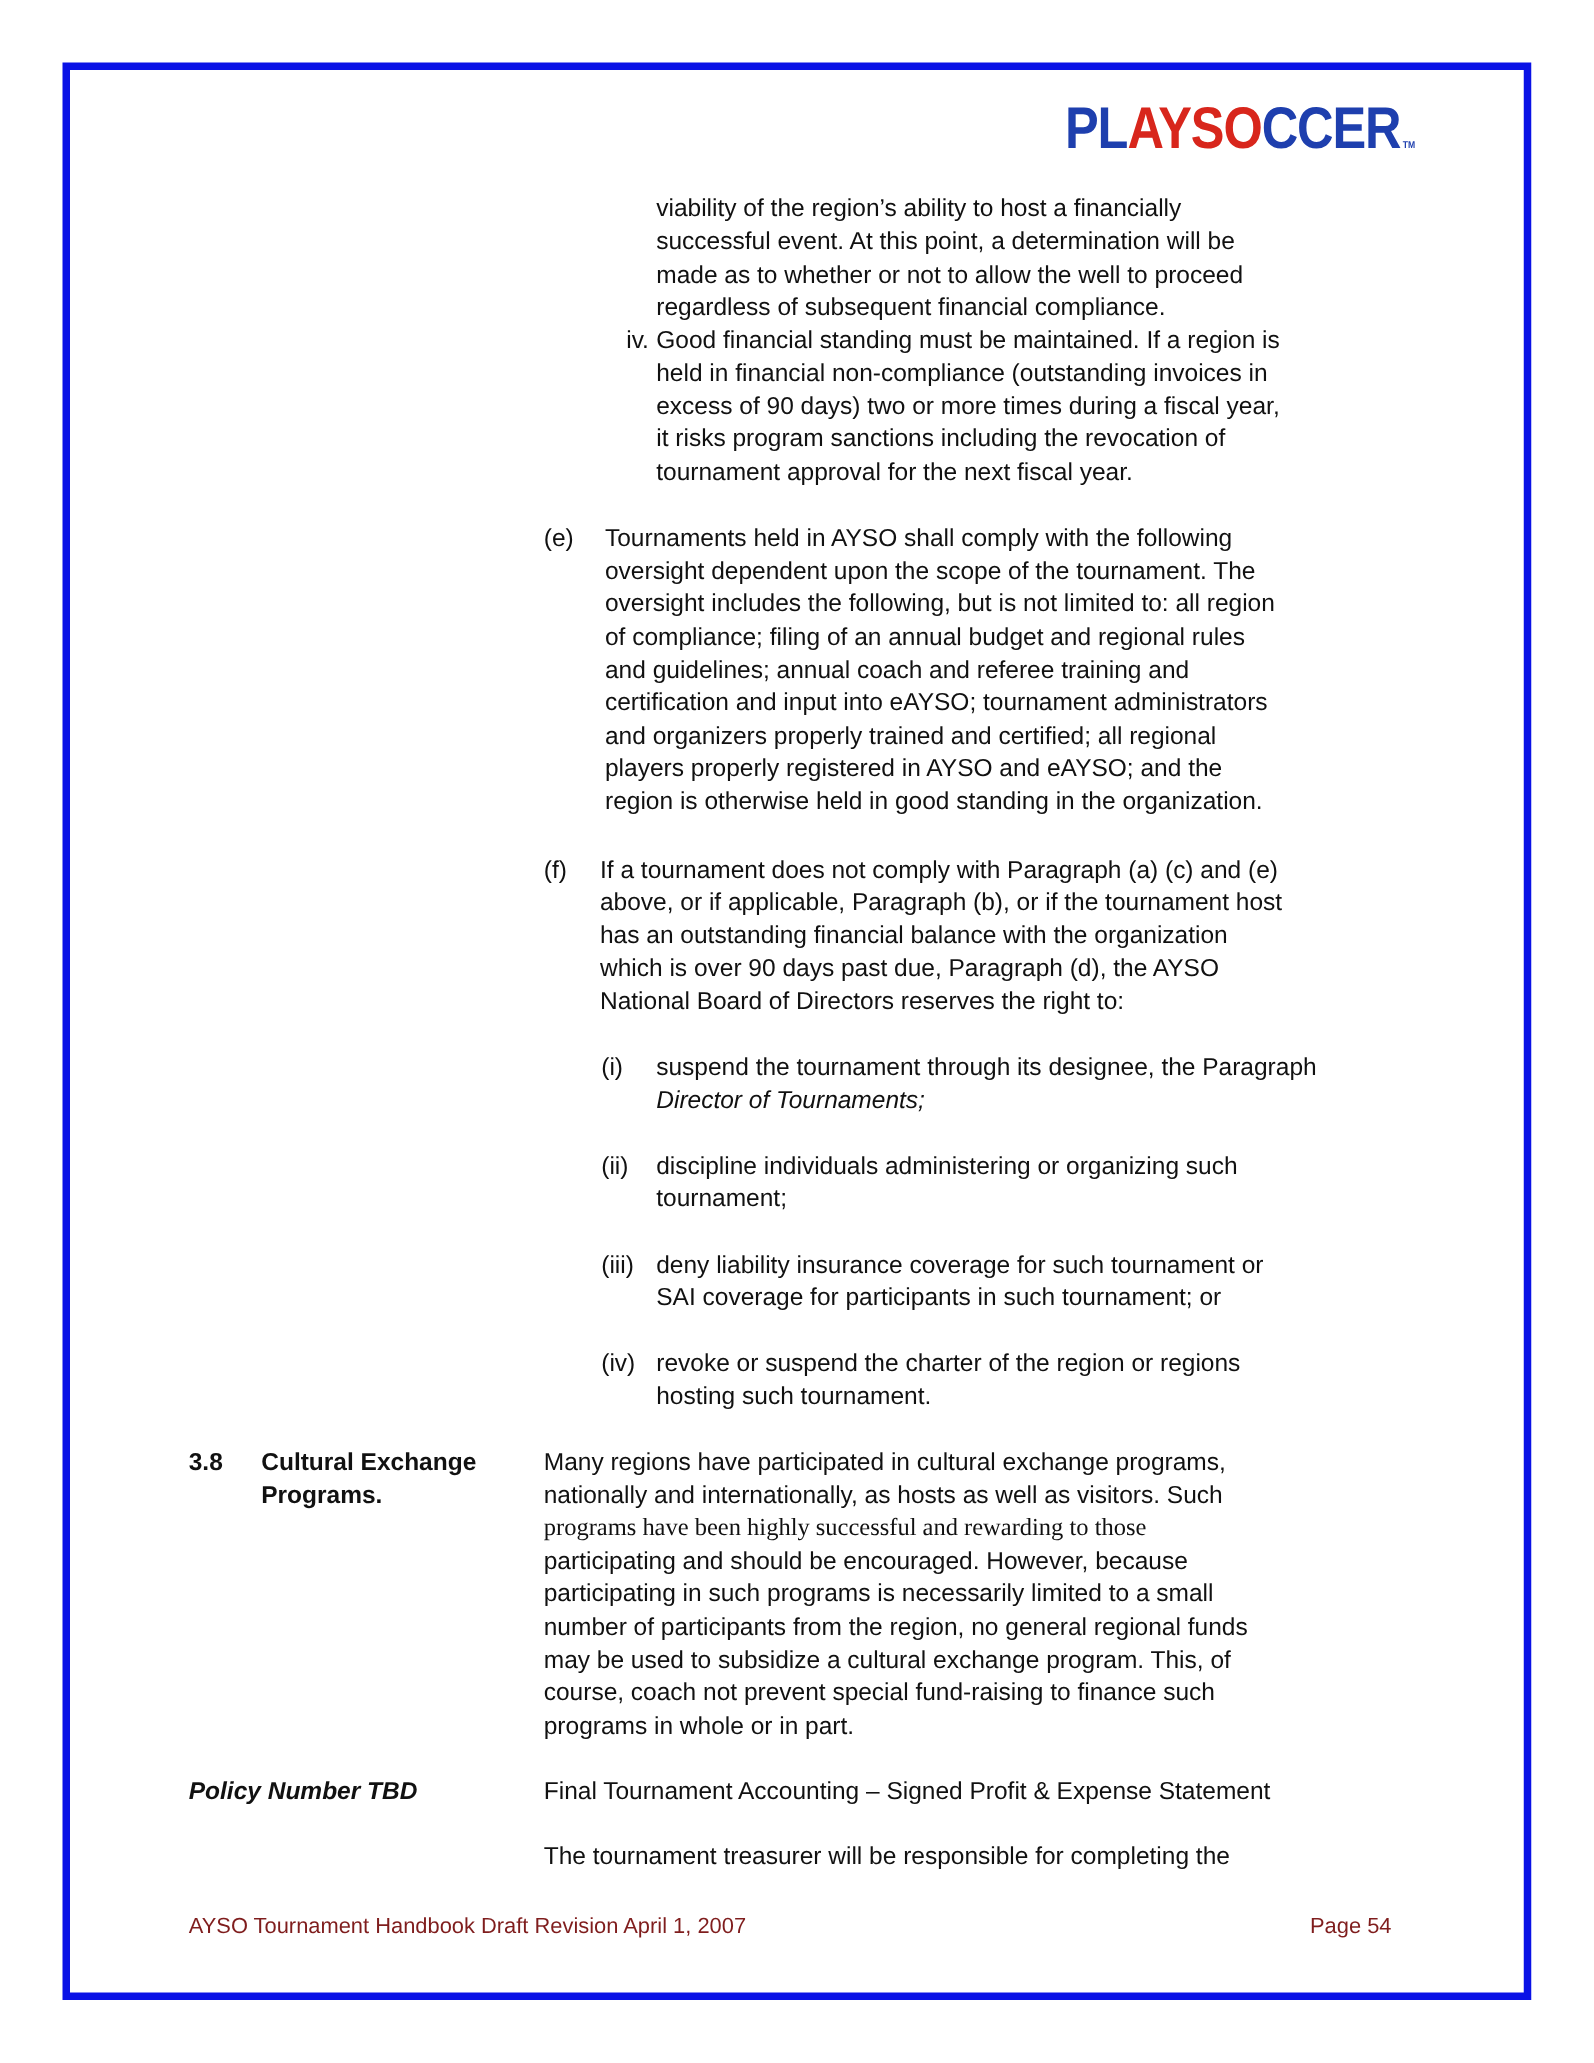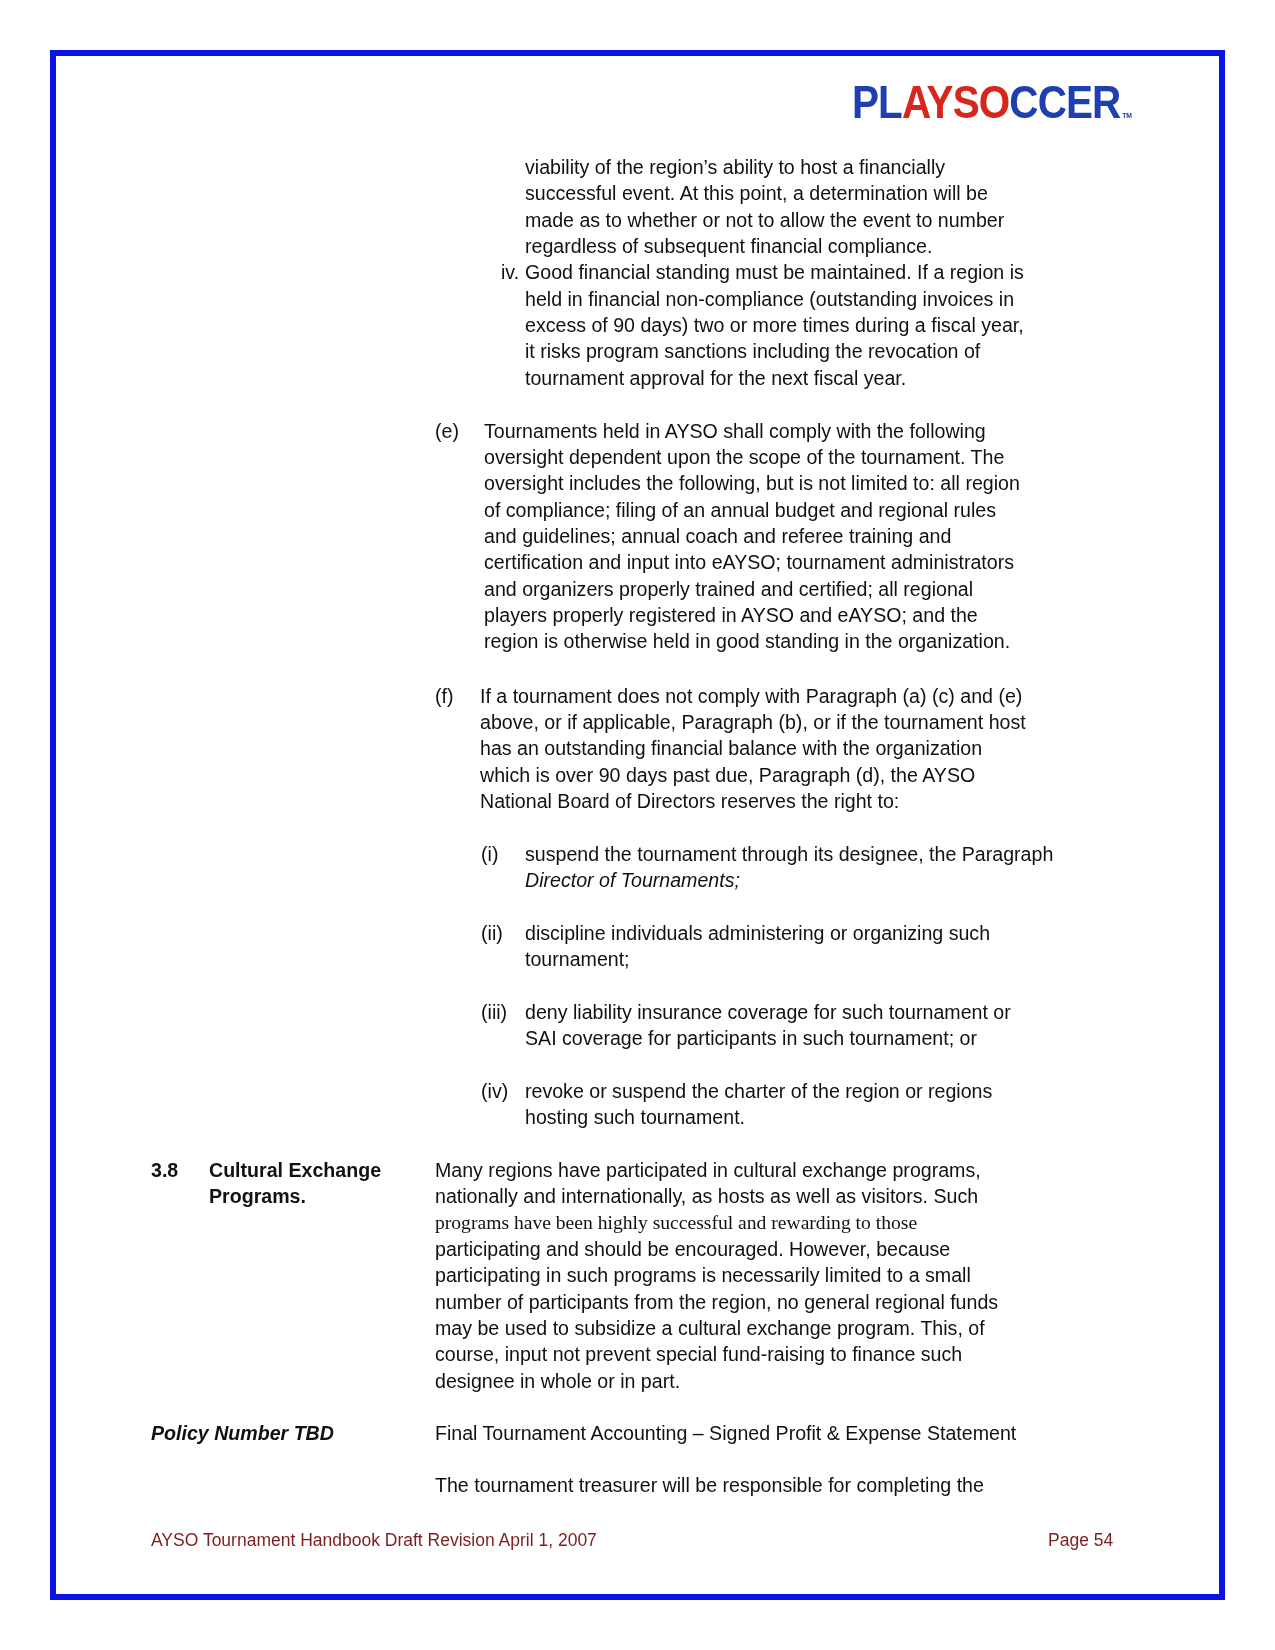--- a/index.html
+++ b/index.html
@@ -24,21 +24,21 @@
 
 <div class="frame"></div>
 
 <div class="logo">
   <span class="blue">PL</span><span class="red">AYSO</span><span class="blue">CCER</span><span class="tm">TM</span>
 </div>
 
 <div>
   <div class="t" style="left:525px; top:154px;">viability of the region’s ability to host a financially</div>
   <div class="t" style="left:525px; top:180px;">successful event. At this point, a determination will be</div>
-  <div class="t" style="left:525px; top:207px;">made as to whether or not to allow the event to number</div>
+  <div class="t" style="left:525px; top:207px;">made as to whether or not to allow the well to proceed</div>
   <div class="t" style="left:525px; top:233px;">regardless of subsequent financial compliance.</div>
 </div>
 
 <div>
   <div class="t" style="left:481px; top:259px;margin-left:20px;">iv.</div>
   <div class="t" style="left:525px; top:259px;">Good financial standing must be maintained. If a region is</div>
   <div class="t" style="left:525px; top:286px;">held in financial non-compliance (outstanding invoices in</div>
   <div class="t" style="left:525px; top:312px;">excess of 90 days) two or more times during a fiscal year,</div>
   <div class="t" style="left:525px; top:338px;">it risks program sanctions including the revocation of</div>
   <div class="t" style="left:525px; top:365px;">tournament approval for the next fiscal year.</div>
@@ -91,22 +91,22 @@
   <div class="t b" style="left:151px; top:1157px;">3.8</div>
   <div class="t b" style="left:209px; top:1157px;">Cultural Exchange</div>
   <div class="t b" style="left:209px; top:1183px;">Programs.</div>
   <div class="t" style="left:435px; top:1157px;">Many regions have participated in cultural exchange programs,</div>
   <div class="t" style="left:435px; top:1183px;">nationally and internationally, as hosts as well as visitors. Such</div>
   <div class="t" style="left:435px; top:1210px;font-family:Liberation Serif, serif;">programs have been highly successful and rewarding to those</div>
   <div class="t" style="left:435px; top:1236px;">participating and should be encouraged. However, because</div>
   <div class="t" style="left:435px; top:1262px;">participating in such programs is necessarily limited to a small</div>
   <div class="t" style="left:435px; top:1289px;">number of participants from the region, no general regional funds</div>
   <div class="t" style="left:435px; top:1315px;">may be used to subsidize a cultural exchange program. This, of</div>
-  <div class="t" style="left:435px; top:1341px;">course, input not prevent special fund-raising to finance such</div>
-  <div class="t" style="left:435px; top:1368px;">designee in whole or in part.</div>
+  <div class="t" style="left:435px; top:1341px;">course, coach not prevent special fund-raising to finance such</div>
+  <div class="t" style="left:435px; top:1368px;">programs in whole or in part.</div>
 </div>
 
 <div>
   <div class="t bi" style="left:151px; top:1420px;">Policy Number TBD</div>
   <div class="t" style="left:435px; top:1420px;">Final Tournament Accounting – Signed Profit &amp; Expense Statement</div>
   <div class="t" style="left:435px; top:1472px;">The tournament treasurer will be responsible for completing the</div>
 </div>
 
 <div class="foot" style="left:151px; top:1529px;">AYSO Tournament Handbook Draft Revision April 1, 2007</div>
 <div class="foot" style="left:1048px; top:1529px;">Page 54</div>

